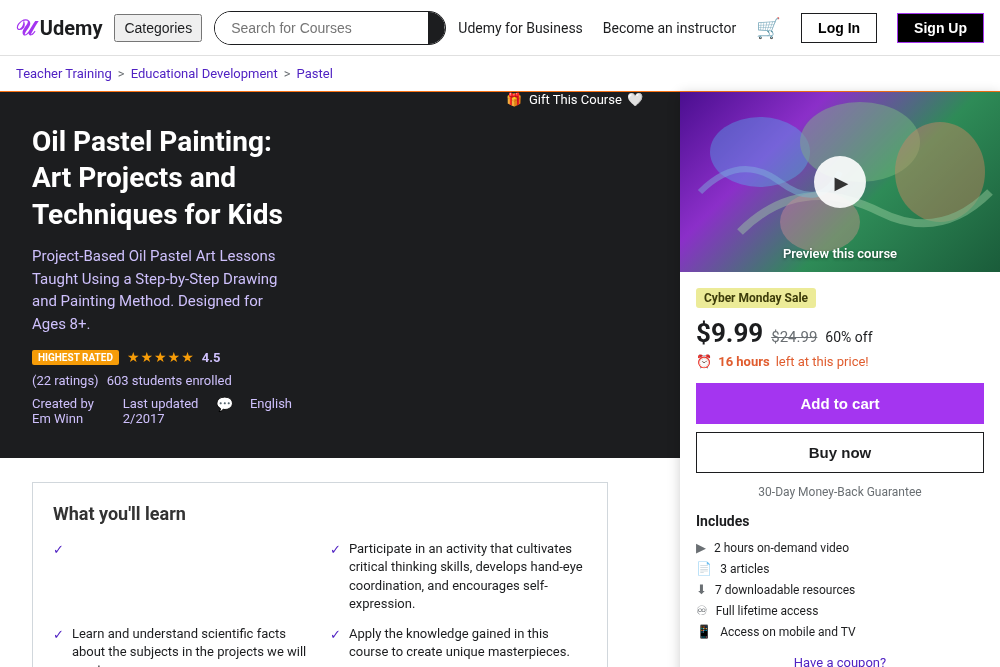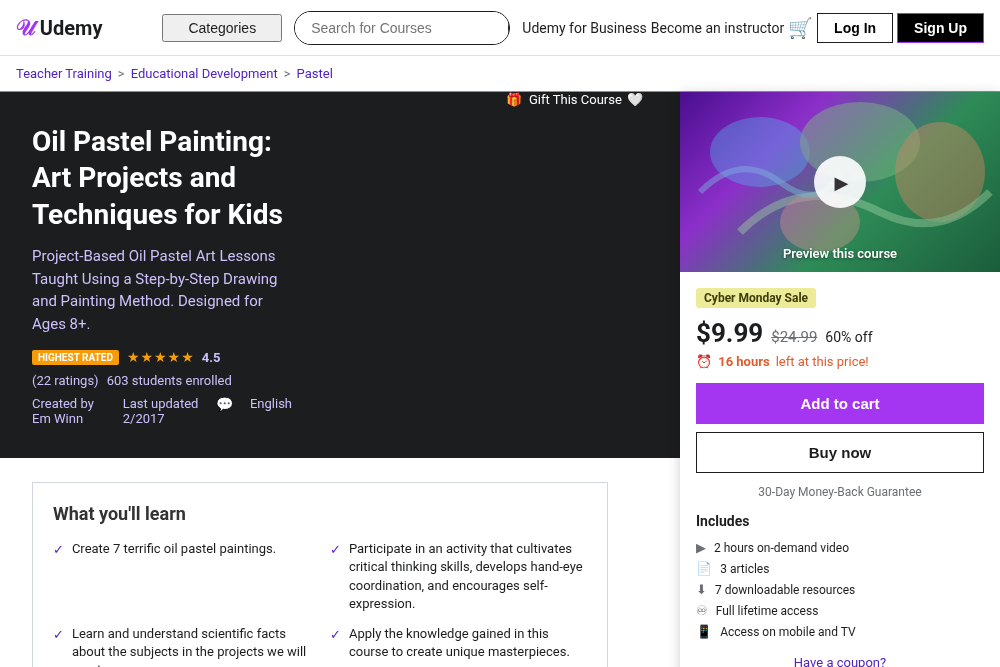--- a/index.html
+++ b/index.html
@@ -3,26 +3,26 @@
   <meta charset="utf-8">
   <style>
     * { box-sizing: border-box; margin: 0; padding: 0; }
     body { font-family: -apple-system, BlinkMacSystemFont, 'Segoe UI', Roboto, sans-serif; font-size: 14px; color: #333; background: #fff; }
 
     
     .header { display: flex; align-items: center; height: 56px; padding: 0 16px; border-bottom: 1px solid #e0e0e0; background: #fff; gap: 12px; }
     .logo { display: flex; align-items: center; gap: 4px; text-decoration: none; }
     .logo-icon { color: #a435f0; font-size: 22px; font-weight: bold; }
     .logo-text { font-size: 20px; font-weight: bold; color: #1c1d1f; }
-    .categories-btn { display: flex; align-items: center; gap: 6px; cursor: pointer; font-size: 14px; color: #1c1d1f; padding: 4px 24px; white-space: nowrap; margin-left: 48px; }
+    .categories-btn { display: flex; align-items: center; gap: 6px; cursor: pointer; font-size: 14px; color: #1c1d1f; padding: 4px 8px; white-space: nowrap; }
     .search-bar { flex: 1; display: flex; align-items: center; border: 1.5px solid #1c1d1f; border-radius: 22px; overflow: hidden; max-width: 460px; }
     .search-input { flex: 1; border: none; outline: none; padding: 8px 16px; font-size: 14px; color: #6a6f73; }
     .search-btn { background: #1c1d1f; border: none; padding: 8px 14px; cursor: pointer; display: flex; align-items: center; }
     .search-btn svg { width: 16px; height: 16px; fill: white; }
-    .header-links { display: flex; align-items: center; gap: 4px; margin-left: auto; }
+    .header-links { display: flex; align-items: center; gap: 20px; margin-left: auto; }
     .header-link { text-decoration: none; color: #1c1d1f; font-size: 14px; white-space: nowrap; }
     .cart-icon { font-size: 20px; cursor: pointer; }
     .btn-login { border: 1.5px solid #1c1d1f; background: #fff; padding: 6px 16px; font-size: 14px; cursor: pointer; font-weight: 600; }
     .btn-signup { border: 1.5px solid #a435f0; background: #000000; color: #fff; padding: 6px 16px; font-size: 14px; cursor: pointer; font-weight: 600; }
 
     
     .breadcrumb { padding: 10px 16px; font-size: 13px; color: #6a6f73; background: #fff; border-bottom: 1px solid #f97316; display: flex; align-items: center; gap: 6px; }
     .breadcrumb a { color: #5022c3; text-decoration: none; }
     .breadcrumb-sep { color: #6a6f73; }
 
@@ -210,21 +210,20 @@
   </div>
 </section>
 
 <div class="main">
 
   <div class="learn-box">
     <h2 class="learn-title">What you'll learn</h2>
     <div class="learn-grid">
       <div class="learn-item">
         <span class="check-icon">✓</span>
-        <span>Create 7 terrific oil pastel paintings.</span>
       </div>
       <div class="learn-item">
         <span class="check-icon">✓</span>
         <span>Participate in an activity that cultivates critical thinking skills, develops hand-eye coordination, and encourages self-expression.</span>
       </div>
       <div class="learn-item">
         <span class="check-icon">✓</span>
         <span>Learn and understand scientific facts about the subjects in the projects we will create.</span>
       </div>
       <div class="learn-item">

